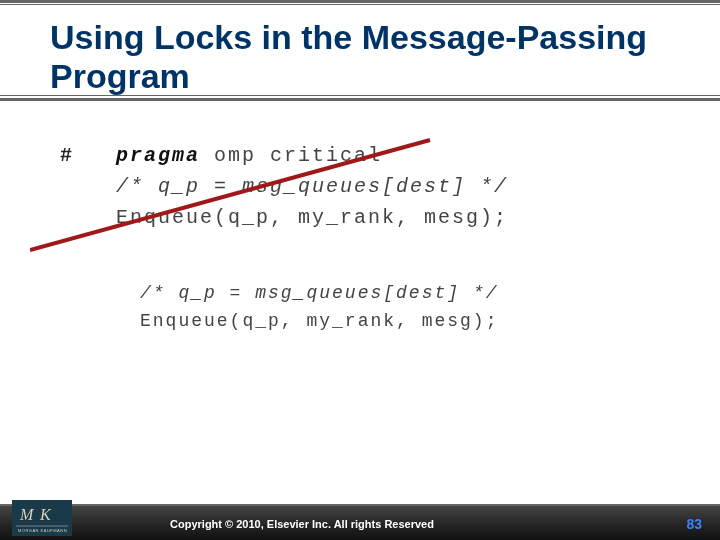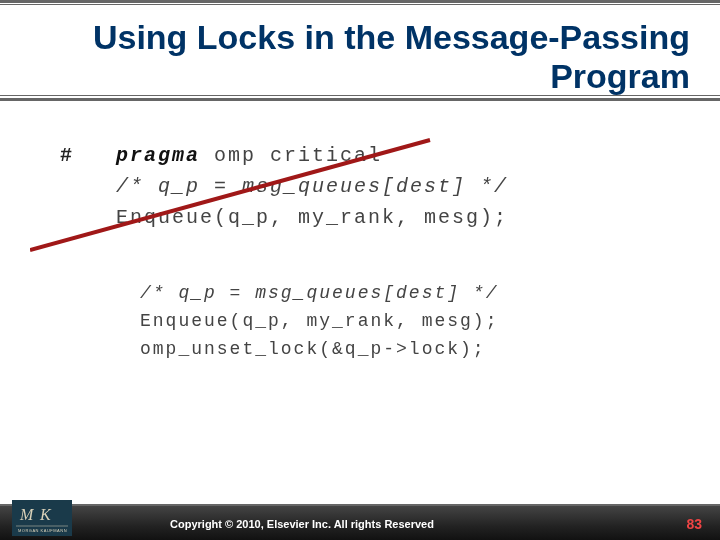--- a/index.html
+++ b/index.html
@@ -29,21 +29,20 @@
     width: 720px; height: 1px;
     background: #666;
   }
   .title-text {
     font-size: 34px;
     font-weight: bold;
     color: #003366;
     line-height: 1.15;
     padding: 10px 0 6px 0;
     font-family: Arial, Helvetica, sans-serif;
-    text-align: right;
   }
   .title-line-bottom {
     position: absolute;
     left: 0; top: 98px;
     width: 720px; height: 3px;
     background: #666;
   }
   .title-line-bottom::before {
     content: "";
     position: absolute; left: 0; top: -3px;
@@ -109,21 +108,21 @@
     text-align: center;
     font-size: 11px;
     font-weight: bold;
     color: #fff;
   }
   .page-num {
     position: absolute;
     right: 18px; bottom: 8px;
     font-size: 14px;
     font-weight: bold;
-    color: #ef4444;
+    color: #3b82f6;
   }
   .hash { color: #222; font-weight: bold; }
 </style>
 </head>
 <body>
 
 <div class="title-line-top"></div>
 
 <div class="title-block">
   <h1 class="title-text">Using Locks in the Message-Passing Program</h1>
@@ -137,21 +136,20 @@
   <div class="code-line">    <span>Enqueue(q_p, my_rank, mesg);</span></div>
 </div>
 
 <svg class="strike-svg" viewBox="0 0 420 130">
   <line x1="0" y1="120" x2="400" y2="10" stroke="#a01818" stroke-width="4"></line>
 </svg>
 
 <div class="block2">
   <div class="code-line italic">/* q_p = msg_queues[dest] */</div>
   <div class="code-line">Enqueue(q_p, my_rank, mesg);</div>
-  <div class="code-line">omp_unset_lock(&amp;q_p-&gt;lock);</div>
 </div>
 
 <div class="footer-bar"></div>
 
 <div class="mk-logo">
   <svg viewBox="0 0 60 36">
     <rect x="0" y="0" width="60" height="36" fill="#1a3a4a"></rect>
     <text x="8" y="20" font-family="Georgia,serif" font-size="16" fill="#d8d0b8" font-style="italic">M</text>
     <text x="28" y="20" font-family="Georgia,serif" font-size="16" fill="#d8d0b8" font-style="italic">K</text>
     <line x1="4" y1="26" x2="56" y2="26" stroke="#d8d0b8" stroke-width="0.5"></line>

